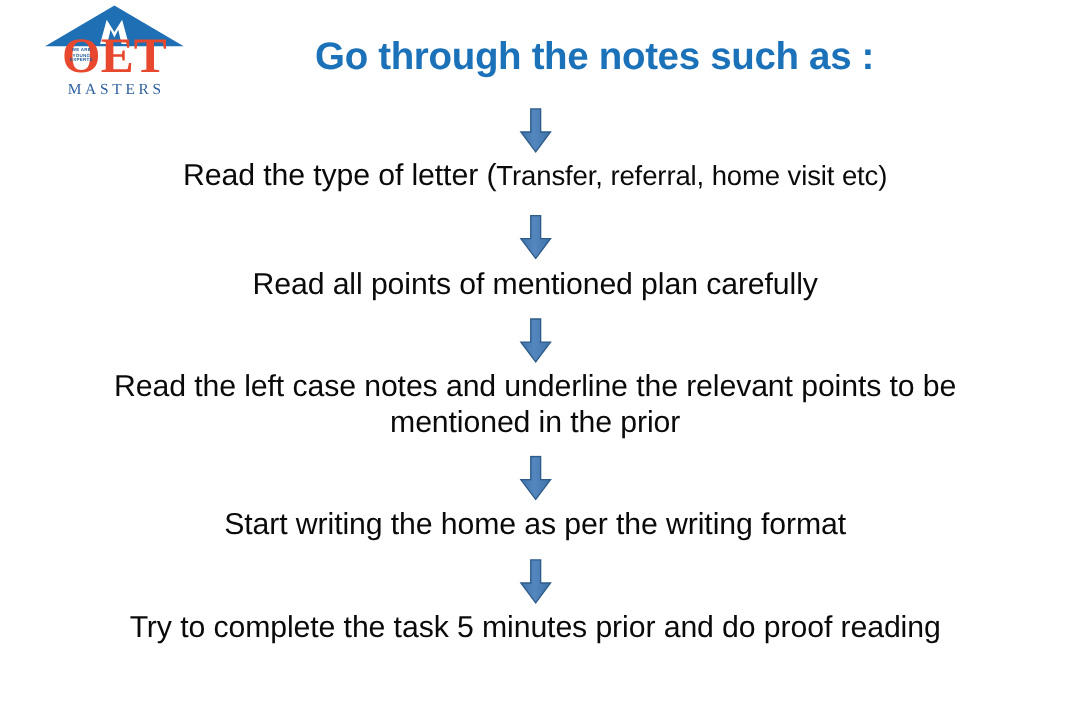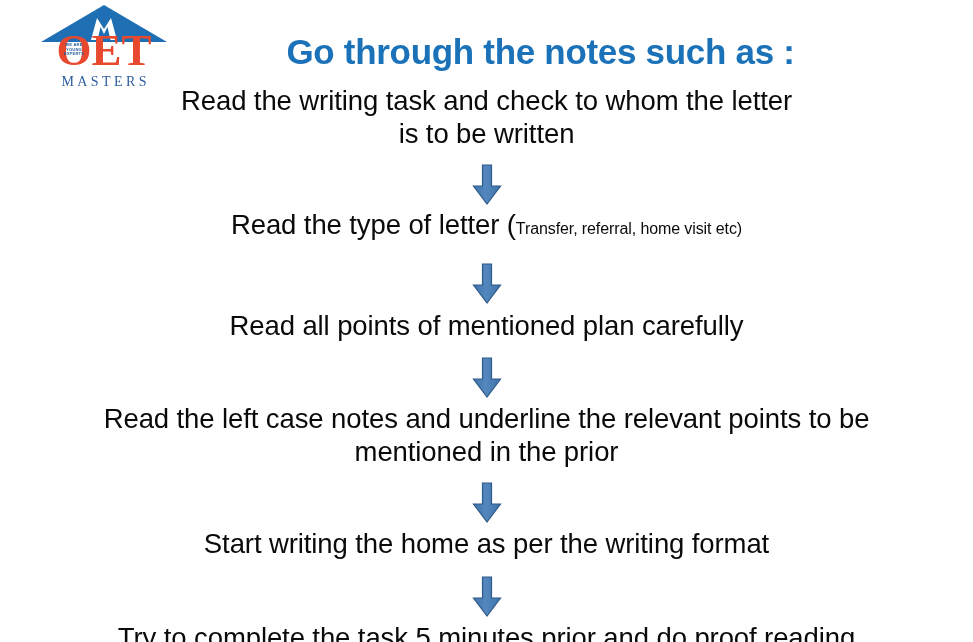--- a/index.html
+++ b/index.html
@@ -110,21 +110,21 @@
   }
   .step {
     width: 940px;
     text-align: center;
     font-size: 27.5px;
     line-height: 33px;
     color: #0a0a0a;
     letter-spacing: -0.1px;
   }
   .step .small {
-    font-size: 16px;
+    font-size: 25px;
   }
 
   .arrow {
     width: 30px;
     height: 41px;
     display: block;
   }
 
   
   .gap-a { margin: 4px 0 3px 0; }
@@ -153,24 +153,20 @@
     <span class="logo-o-wrap"><span>O</span><span class="logo-o-inner">WE ARE YOUNG EXPERTS</span></span><span>ET</span>
   </div>
 
   <div class="logo-masters">MASTERS</div>
 </div>
 
 <div class="slide-title">Go through the notes such as :</div>
 
 <div class="flow">
 
-  <div class="step">
-    <div>Read the writing task and check to whom the letter</div>
-    <div>is to be written</div>
-  </div>
 
   <div class="sp1"></div>
   <svg class="arrow gap-a" viewBox="0 0 30 41">
     <defs>
       <linearGradient id="ag1" x1="0" y1="0" x2="1" y2="0">
         <stop offset="0%" stop-color="#3F74AB"></stop>
         <stop offset="45%" stop-color="#5387BD"></stop>
         <stop offset="100%" stop-color="#3E73AA"></stop>
       </linearGradient>
     </defs>

